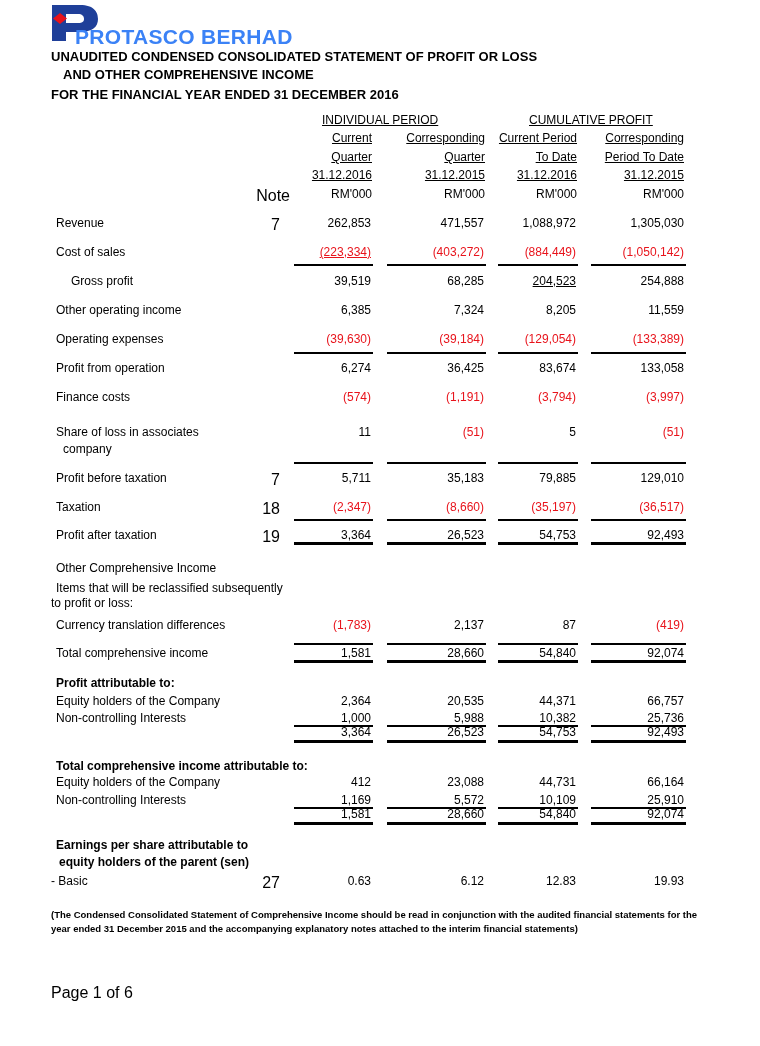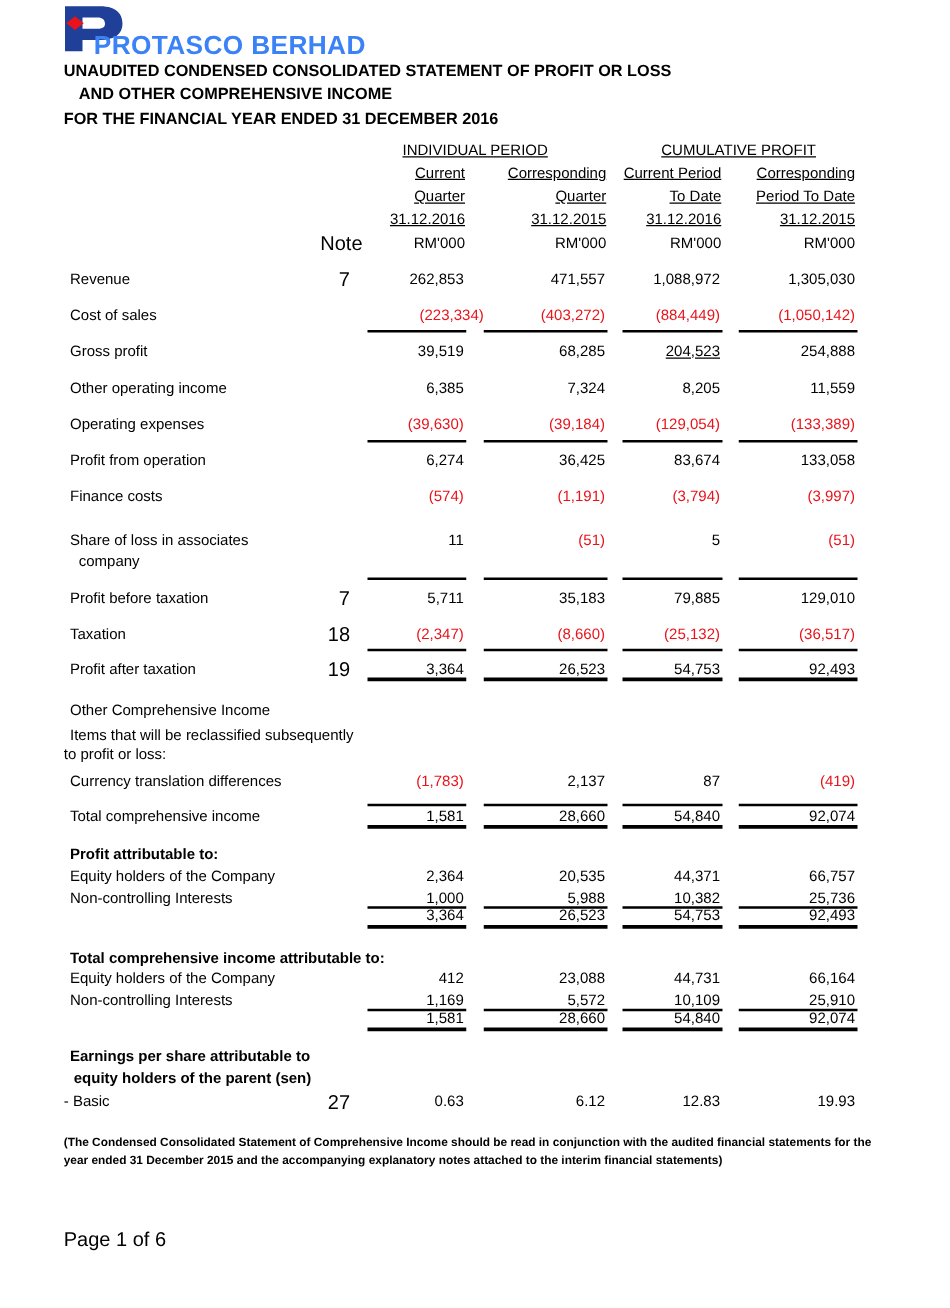--- a/index.html
+++ b/index.html
@@ -66,25 +66,25 @@
 <div class="abs hdr c4" style="top:187px;">RM'000</div>
 
 <div id="rows">
     <div class="abs lbl" style="top:216px;">Revenue</div>
     <div class="abs note" style="top:216px;">7</div>
     <div class="abs num" style="top:216px; left:294px; width:77px;">262,853</div>
     <div class="abs num" style="top:216px; left:387px; width:97px;">471,557</div>
     <div class="abs num" style="top:216px; left:498px; width:78px;">1,088,972</div>
     <div class="abs num" style="top:216px; left:591px; width:93px;">1,305,030</div>
     <div class="abs lbl" style="top:245px;">Cost of sales</div>
-    <div class="abs num neg" style="top:245px; left:310px; width:77px;">(223,334)</div>
+    <div class="abs num neg" style="top:245px; left:294px; width:77px;text-decoration:underline;">(223,334)</div>
     <div class="abs num neg" style="top:245px; left:387px; width:97px;">(403,272)</div>
     <div class="abs num neg" style="top:245px; left:498px; width:78px;">(884,449)</div>
     <div class="abs num neg" style="top:245px; left:591px; width:93px;">(1,050,142)</div>
-    <div class="abs lbl" style="top:274px;">Gross profit</div>
+    <div class="abs lbl" style="top:274px;margin-left:15px;">Gross profit</div>
     <div class="abs num" style="top:274px; left:294px; width:77px;">39,519</div>
     <div class="abs num" style="top:274px; left:387px; width:97px;">68,285</div>
     <div class="abs num" style="top:274px; left:498px; width:78px;text-decoration:underline;">204,523</div>
     <div class="abs num" style="top:274px; left:591px; width:93px;">254,888</div>
     <div class="line" style="top:264px; left:294px; width:79px;"></div>
     <div class="line" style="top:264px; left:387px; width:99px;"></div>
     <div class="line" style="top:264px; left:498px; width:80px;"></div>
     <div class="line" style="top:264px; left:591px; width:95px;"></div>
     <div class="abs lbl" style="top:303px;">Other operating income</div>
     <div class="abs num" style="top:303px; left:294px; width:77px;">6,385</div>
@@ -123,21 +123,21 @@
     <div class="abs num" style="top:471px; left:498px; width:78px;">79,885</div>
     <div class="abs num" style="top:471px; left:591px; width:93px;">129,010</div>
     <div class="line" style="top:462px; left:294px; width:79px;"></div>
     <div class="line" style="top:462px; left:387px; width:99px;"></div>
     <div class="line" style="top:462px; left:498px; width:80px;"></div>
     <div class="line" style="top:462px; left:591px; width:95px;"></div>
     <div class="abs lbl" style="top:500px;">Taxation</div>
     <div class="abs note" style="top:500px;">18</div>
     <div class="abs num neg" style="top:500px; left:294px; width:77px;">(2,347)</div>
     <div class="abs num neg" style="top:500px; left:387px; width:97px;">(8,660)</div>
-    <div class="abs num neg" style="top:500px; left:498px; width:78px;">(25,132)</div>
+    <div class="abs num neg" style="top:500px; left:498px; width:78px;">(35,197)</div>
     <div class="abs num neg" style="top:500px; left:591px; width:93px;">(36,517)</div>
     <div class="abs lbl" style="top:528px;">Profit after taxation</div>
     <div class="abs note" style="top:528px;">19</div>
     <div class="abs num" style="top:528px; left:294px; width:77px;">3,364</div>
     <div class="abs num" style="top:528px; left:387px; width:97px;">26,523</div>
     <div class="abs num" style="top:528px; left:498px; width:78px;">54,753</div>
     <div class="abs num" style="top:528px; left:591px; width:93px;">92,493</div>
     <div class="line" style="top:519px; left:294px; width:79px;"></div>
     <div class="line" style="top:519px; left:387px; width:99px;"></div>
     <div class="line" style="top:519px; left:498px; width:80px;"></div>

